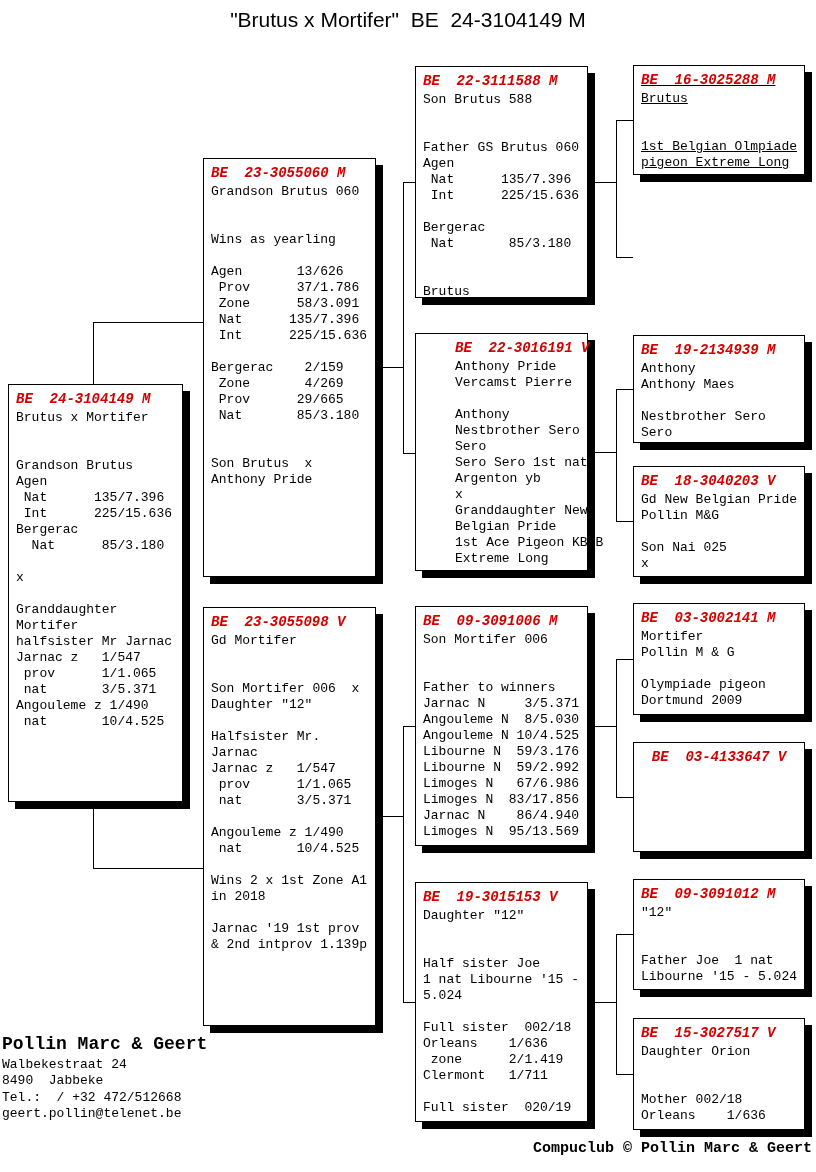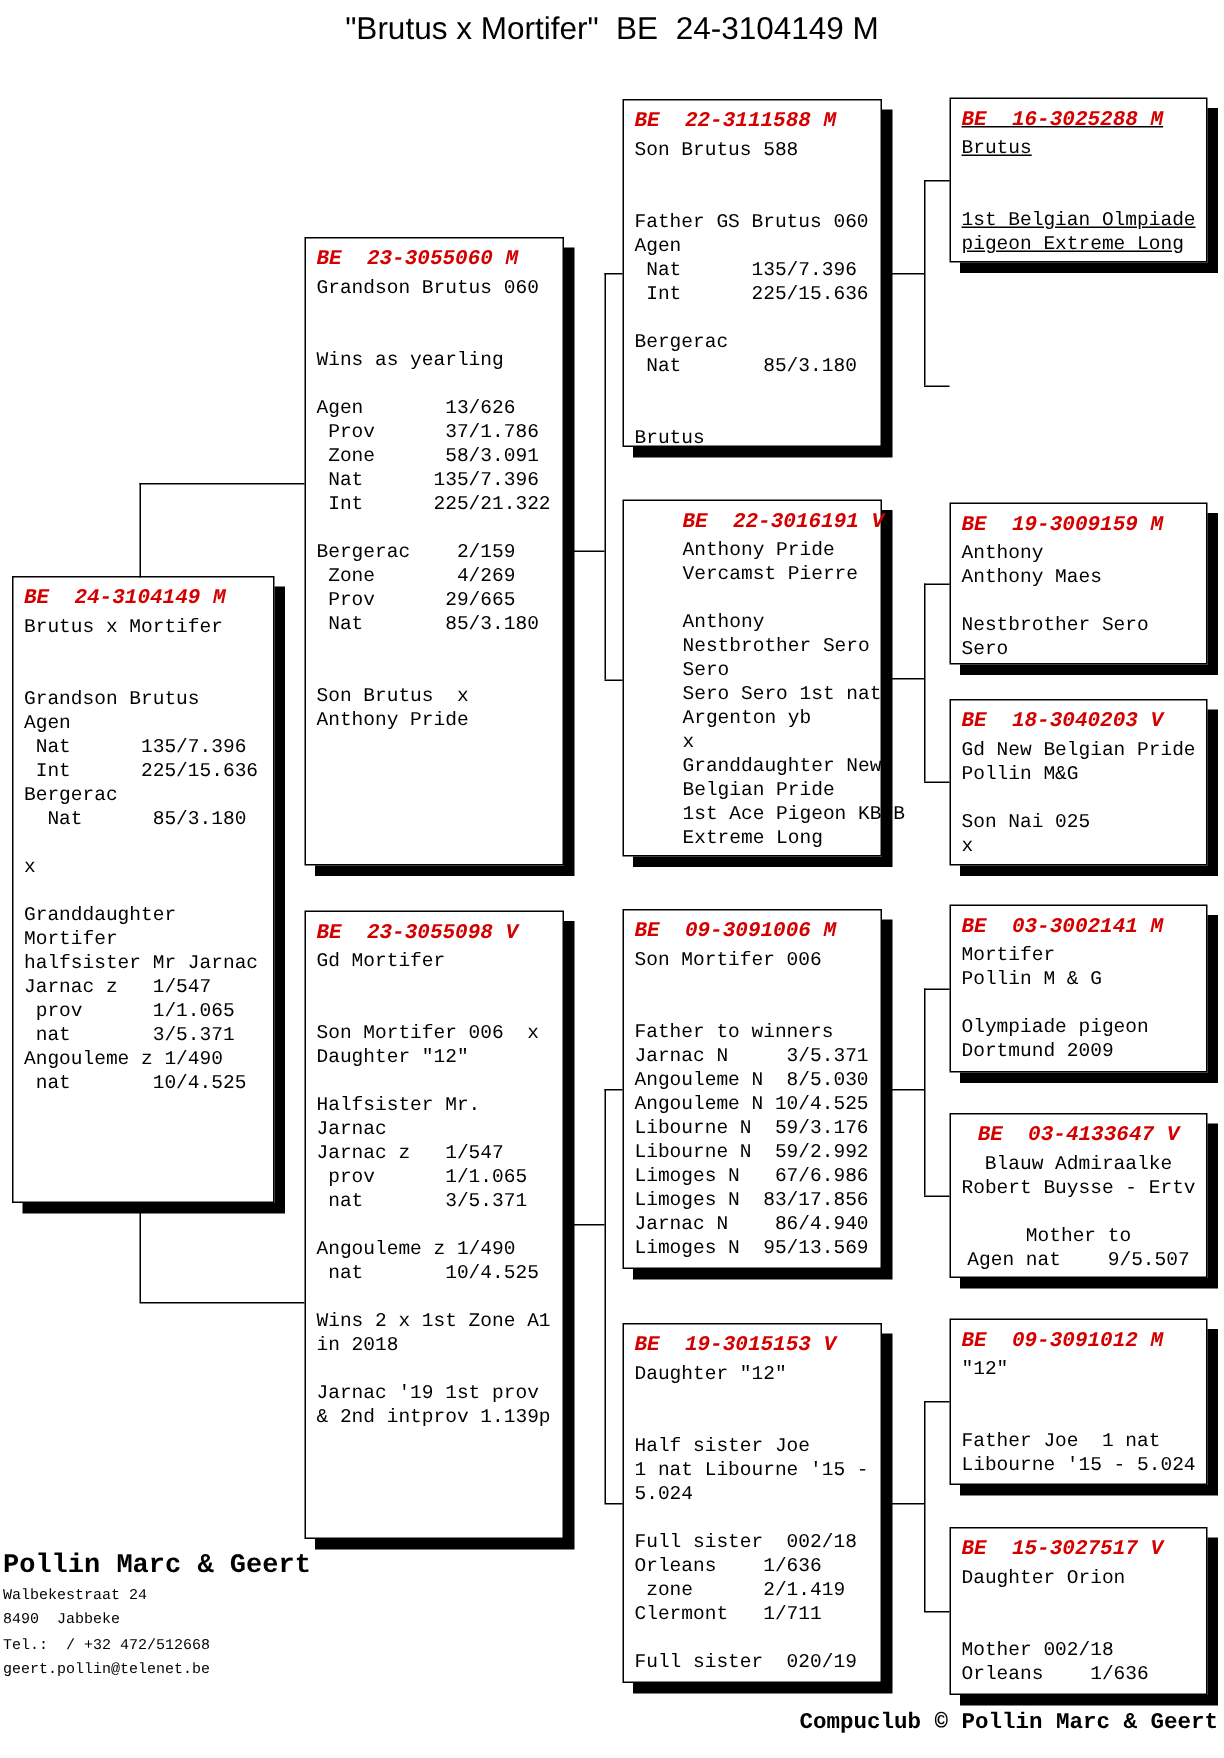--- a/index.html
+++ b/index.html
@@ -10,21 +10,21 @@
   .pbox{position:absolute;background:#fff;border:1px solid #000;
         box-shadow:7px 7px 0 0 #000;padding:5px 7px;box-sizing:border-box;}
   .ring{font-family:"Liberation Mono",monospace;font-style:italic;font-weight:bold;
         font-size:14px;line-height:18px;color:var(--ring-red,#d40000);white-space:pre;}
   .pbody{font-size:13px;line-height:16px;color:#000;white-space:pre;margin:2px 0 0 0;
          font-family:"Liberation Mono",monospace;}
   .h{position:absolute;height:1px;background:#000;}
   .v{position:absolute;width:1px;background:#000;}
   .breeder{position:absolute;left:2px;top:1033px;}
   .breeder-name{font-weight:bold;font-size:18px;line-height:22px;white-space:pre;}
-  .breeder-lines{font-size:10px;line-height:16.3px;white-space:pre;margin:2px 0 0 0;
+  .breeder-lines{font-size:13px;line-height:16.3px;white-space:pre;margin:2px 0 0 0;
                  font-family:"Liberation Mono",monospace;}
   .credit{position:absolute;right:4px;top:1140px;font-size:15px;font-weight:bold;
           white-space:pre;text-align:center;}
 </style>
 </head>
 <body>
 
 <div class="page">
 
   <div class="title">"Brutus x Mortifer"  BE  24-3104149 M</div>
@@ -57,21 +57,21 @@
     <div class="ring">BE  23-3055060 M</div>
     <pre class="pbody">Grandson Brutus 060
 
 
 Wins as yearling
 
 Agen       13/626
  Prov      37/1.786
  Zone      58/3.091
  Nat      135/7.396
- Int      225/21.322
+ Int      225/15.636
 
 Bergerac    2/159
  Zone       4/269
  Prov      29/665
  Nat       85/3.180
 
 
 Son Brutus  x
 Anthony Pride</pre>
   </div>
@@ -166,21 +166,21 @@
 
   <div class="pbox" style="left:633px;top:65px;width:172px;height:110px;text-decoration:underline;">
     <div class="ring">BE  16-3025288 M</div>
     <pre class="pbody">Brutus
 
 
 1st Belgian Olmpiade
 pigeon Extreme Long</pre>
   </div>
   <div class="pbox" style="left:633px;top:335px;width:172px;height:108px;">
-    <div class="ring">BE  19-3009159 M</div>
+    <div class="ring">BE  19-2134939 M</div>
     <pre class="pbody">Anthony
 Anthony Maes
 
 Nestbrother Sero
 Sero</pre>
   </div>
   <div class="pbox" style="left:633px;top:466px;width:172px;height:111px;">
     <div class="ring">BE  18-3040203 V</div>
     <pre class="pbody">Gd New Belgian Pride
 Pollin M&amp;G
@@ -191,25 +191,20 @@
   <div class="pbox" style="left:633px;top:603px;width:172px;height:112px;">
     <div class="ring">BE  03-3002141 M</div>
     <pre class="pbody">Mortifer
 Pollin M &amp; G
 
 Olympiade pigeon
 Dortmund 2009</pre>
   </div>
   <div class="pbox" style="left:633px;top:742px;width:172px;height:110px;text-align:center;">
     <div class="ring">BE  03-4133647 V</div>
-    <pre class="pbody">Blauw Admiraalke
-Robert Buysse - Ertv
-
-Mother to
-Agen nat    9/5.507</pre>
   </div>
   <div class="pbox" style="left:633px;top:879px;width:172px;height:111px;">
     <div class="ring">BE  09-3091012 M</div>
     <pre class="pbody">"12"
 
 
 Father Joe  1 nat
 Libourne '15 - 5.024</pre>
   </div>
   <div class="pbox" style="left:633px;top:1018px;width:172px;height:112px;">

